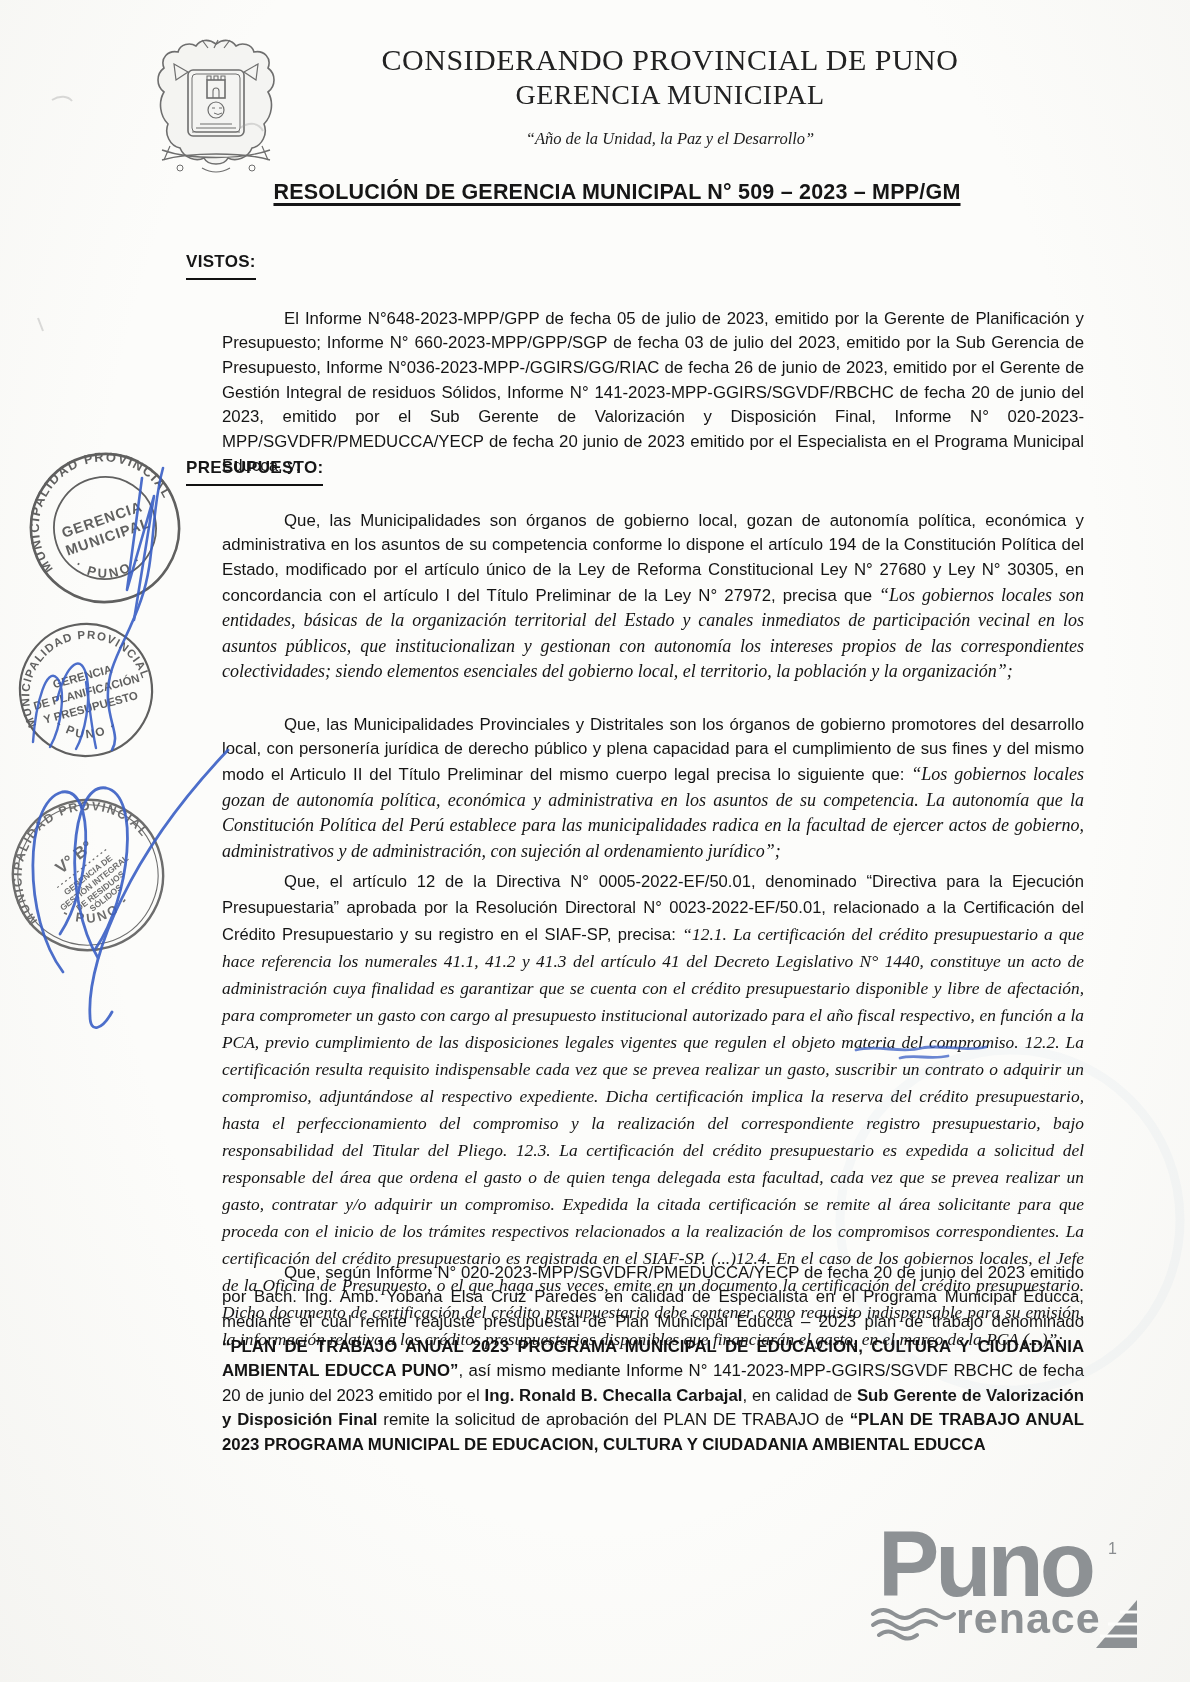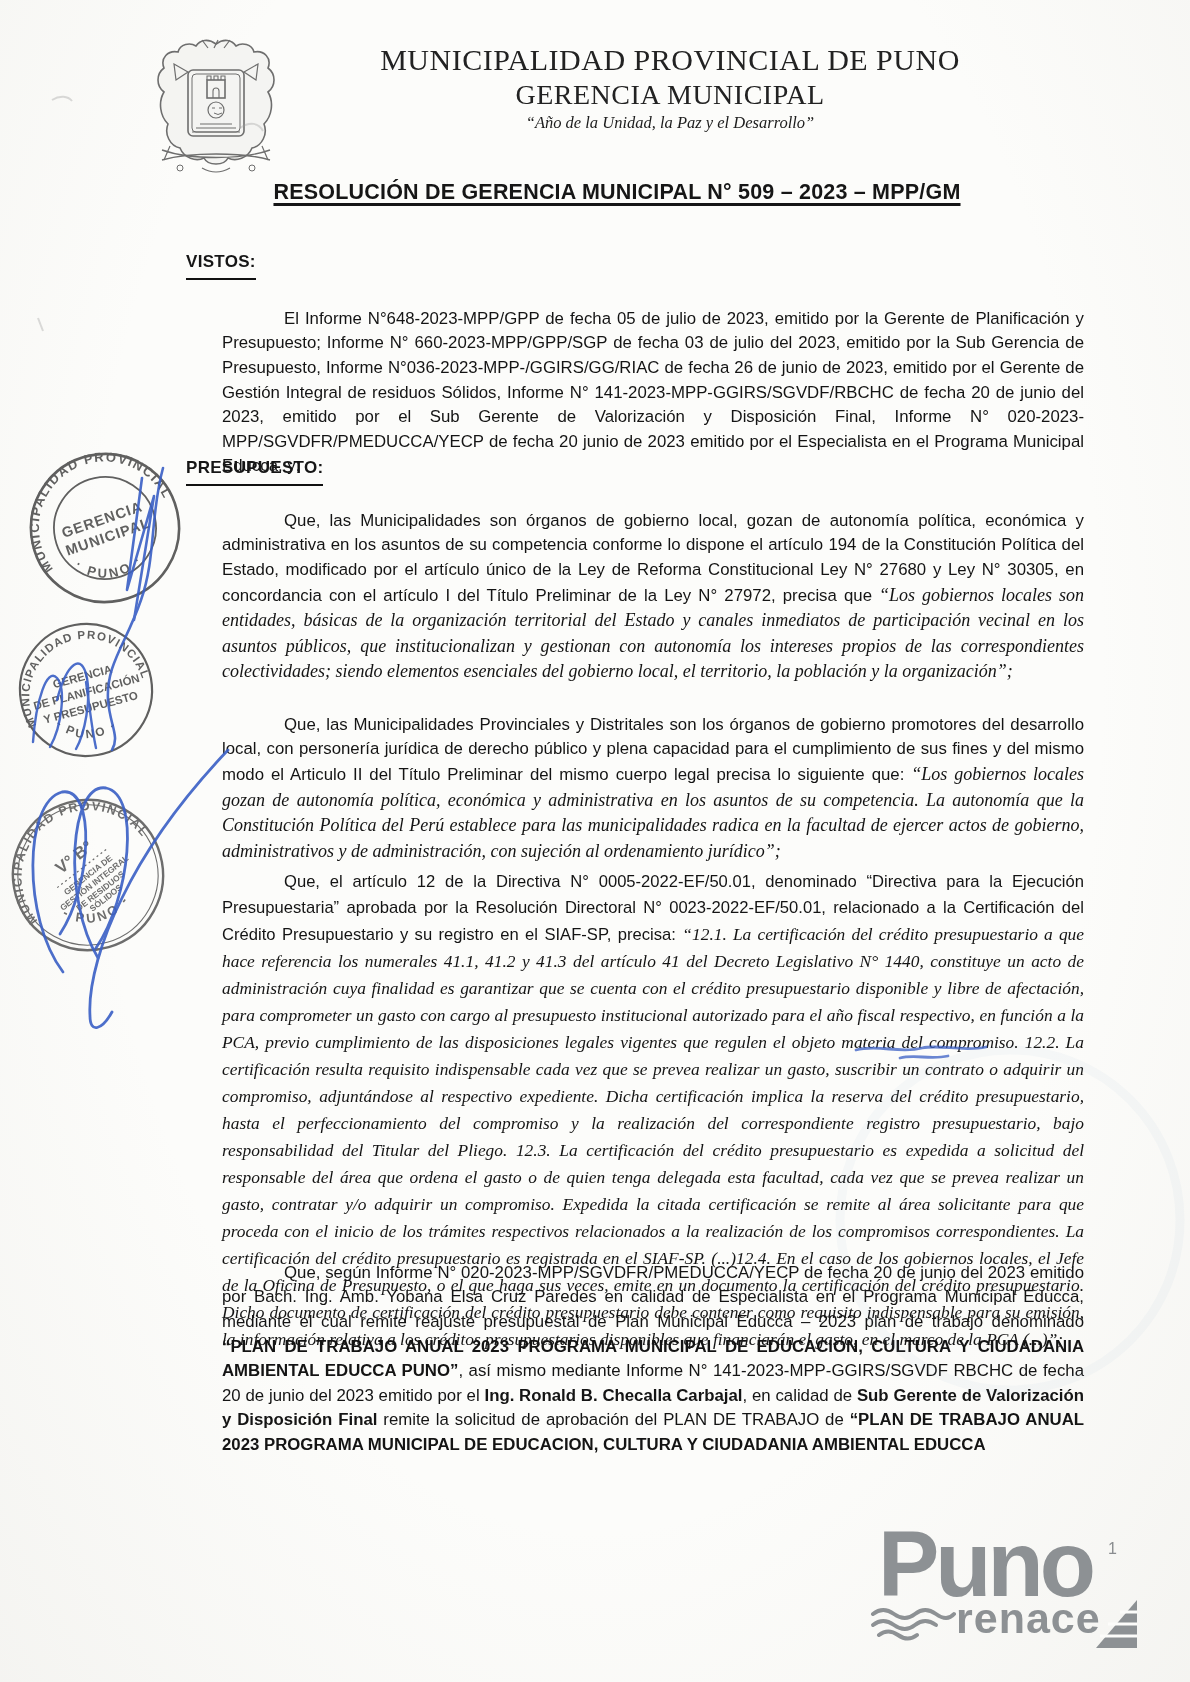--- a/index.html
+++ b/index.html
@@ -9,21 +9,21 @@
     font-family:"Liberation Sans",sans-serif;
     color:#161616;overflow:hidden;
   }
   .page{position:absolute;inset:0;background:
     radial-gradient(ellipse at 50% 40%, rgba(255,255,255,0) 60%, rgba(210,208,200,.18) 100%);}
   
   .coat{position:absolute;left:150px;top:34px;width:132px;height:148px;opacity:.88;}
   .hdr{position:absolute;left:280px;top:42px;width:780px;text-align:center;}
   .inst{font-family:"Liberation Serif",serif;font-size:30px;letter-spacing:.5px;color:#222;line-height:36px;}
   .office{font-family:"Liberation Serif",serif;font-size:28px;letter-spacing:.5px;color:#222;line-height:34px;}
-  .mottos{margin-top:0;font-family:"Liberation Serif",serif;font-style:italic;color:#1d1d1d;}
+  .mottos{margin-top:16px;font-family:"Liberation Serif",serif;font-style:italic;color:#1d1d1d;}
   .motto1{font-size:16.5px;line-height:21px;}
   .motto2{font-size:16px;line-height:21px;}
   .res-title{position:absolute;left:186px;top:180px;width:862px;text-align:center;}
   .res-title span{font-size:21.5px;font-weight:bold;letter-spacing:.2px;
     text-decoration:underline;text-underline-offset:4px;text-decoration-thickness:2.5px;}
   .dateline{position:absolute;left:186px;top:220px;width:860px;text-align:right;
     font-weight:bold;font-size:15.5px;color:#101010;}
   
   .seclabel{position:absolute;left:186px;font-size:17px;font-weight:bold;}
   .seclabel span{border-bottom:2.2px solid #111;padding-bottom:7px;letter-spacing:.3px;}
@@ -67,21 +67,21 @@
       <path d="M24,30 l14,8 l-12,8 z M108,30 l-14,8 l12,8 z" stroke-width="1.2"></path>
       <path d="M12,116 C40,126 92,126 120,116 M12,126 C40,118 92,118 120,126" stroke-width="1.4"></path>
       <path d="M20,112 l-6,14 m98,-14 l6,14" stroke-width="1.2"></path>
       <circle cx="30" cy="134" r="3" stroke-width="1"></circle>
       <circle cx="102" cy="134" r="3" stroke-width="1"></circle>
       <path d="M52,134 q14,8 28,0" stroke-width="1.2"></path>
     </g>
   </svg>
 
   <div class="hdr">
-    <div class="inst">MUNICIPALIDAD PROVINCIAL DE PUNO</div>
+    <div class="inst">CONSIDERANDO PROVINCIAL DE PUNO</div>
     <div class="office">GERENCIA MUNICIPAL</div>
     <div class="mottos">
       <div class="motto1">“Año de la Unidad, la Paz y el Desarrollo”</div>
     </div>
   </div>
 
   <div class="res-title">
     <span>RESOLUCIÓN DE GERENCIA MUNICIPAL N° 509 – 2023 – MPP/GM</span>
   </div>
 

